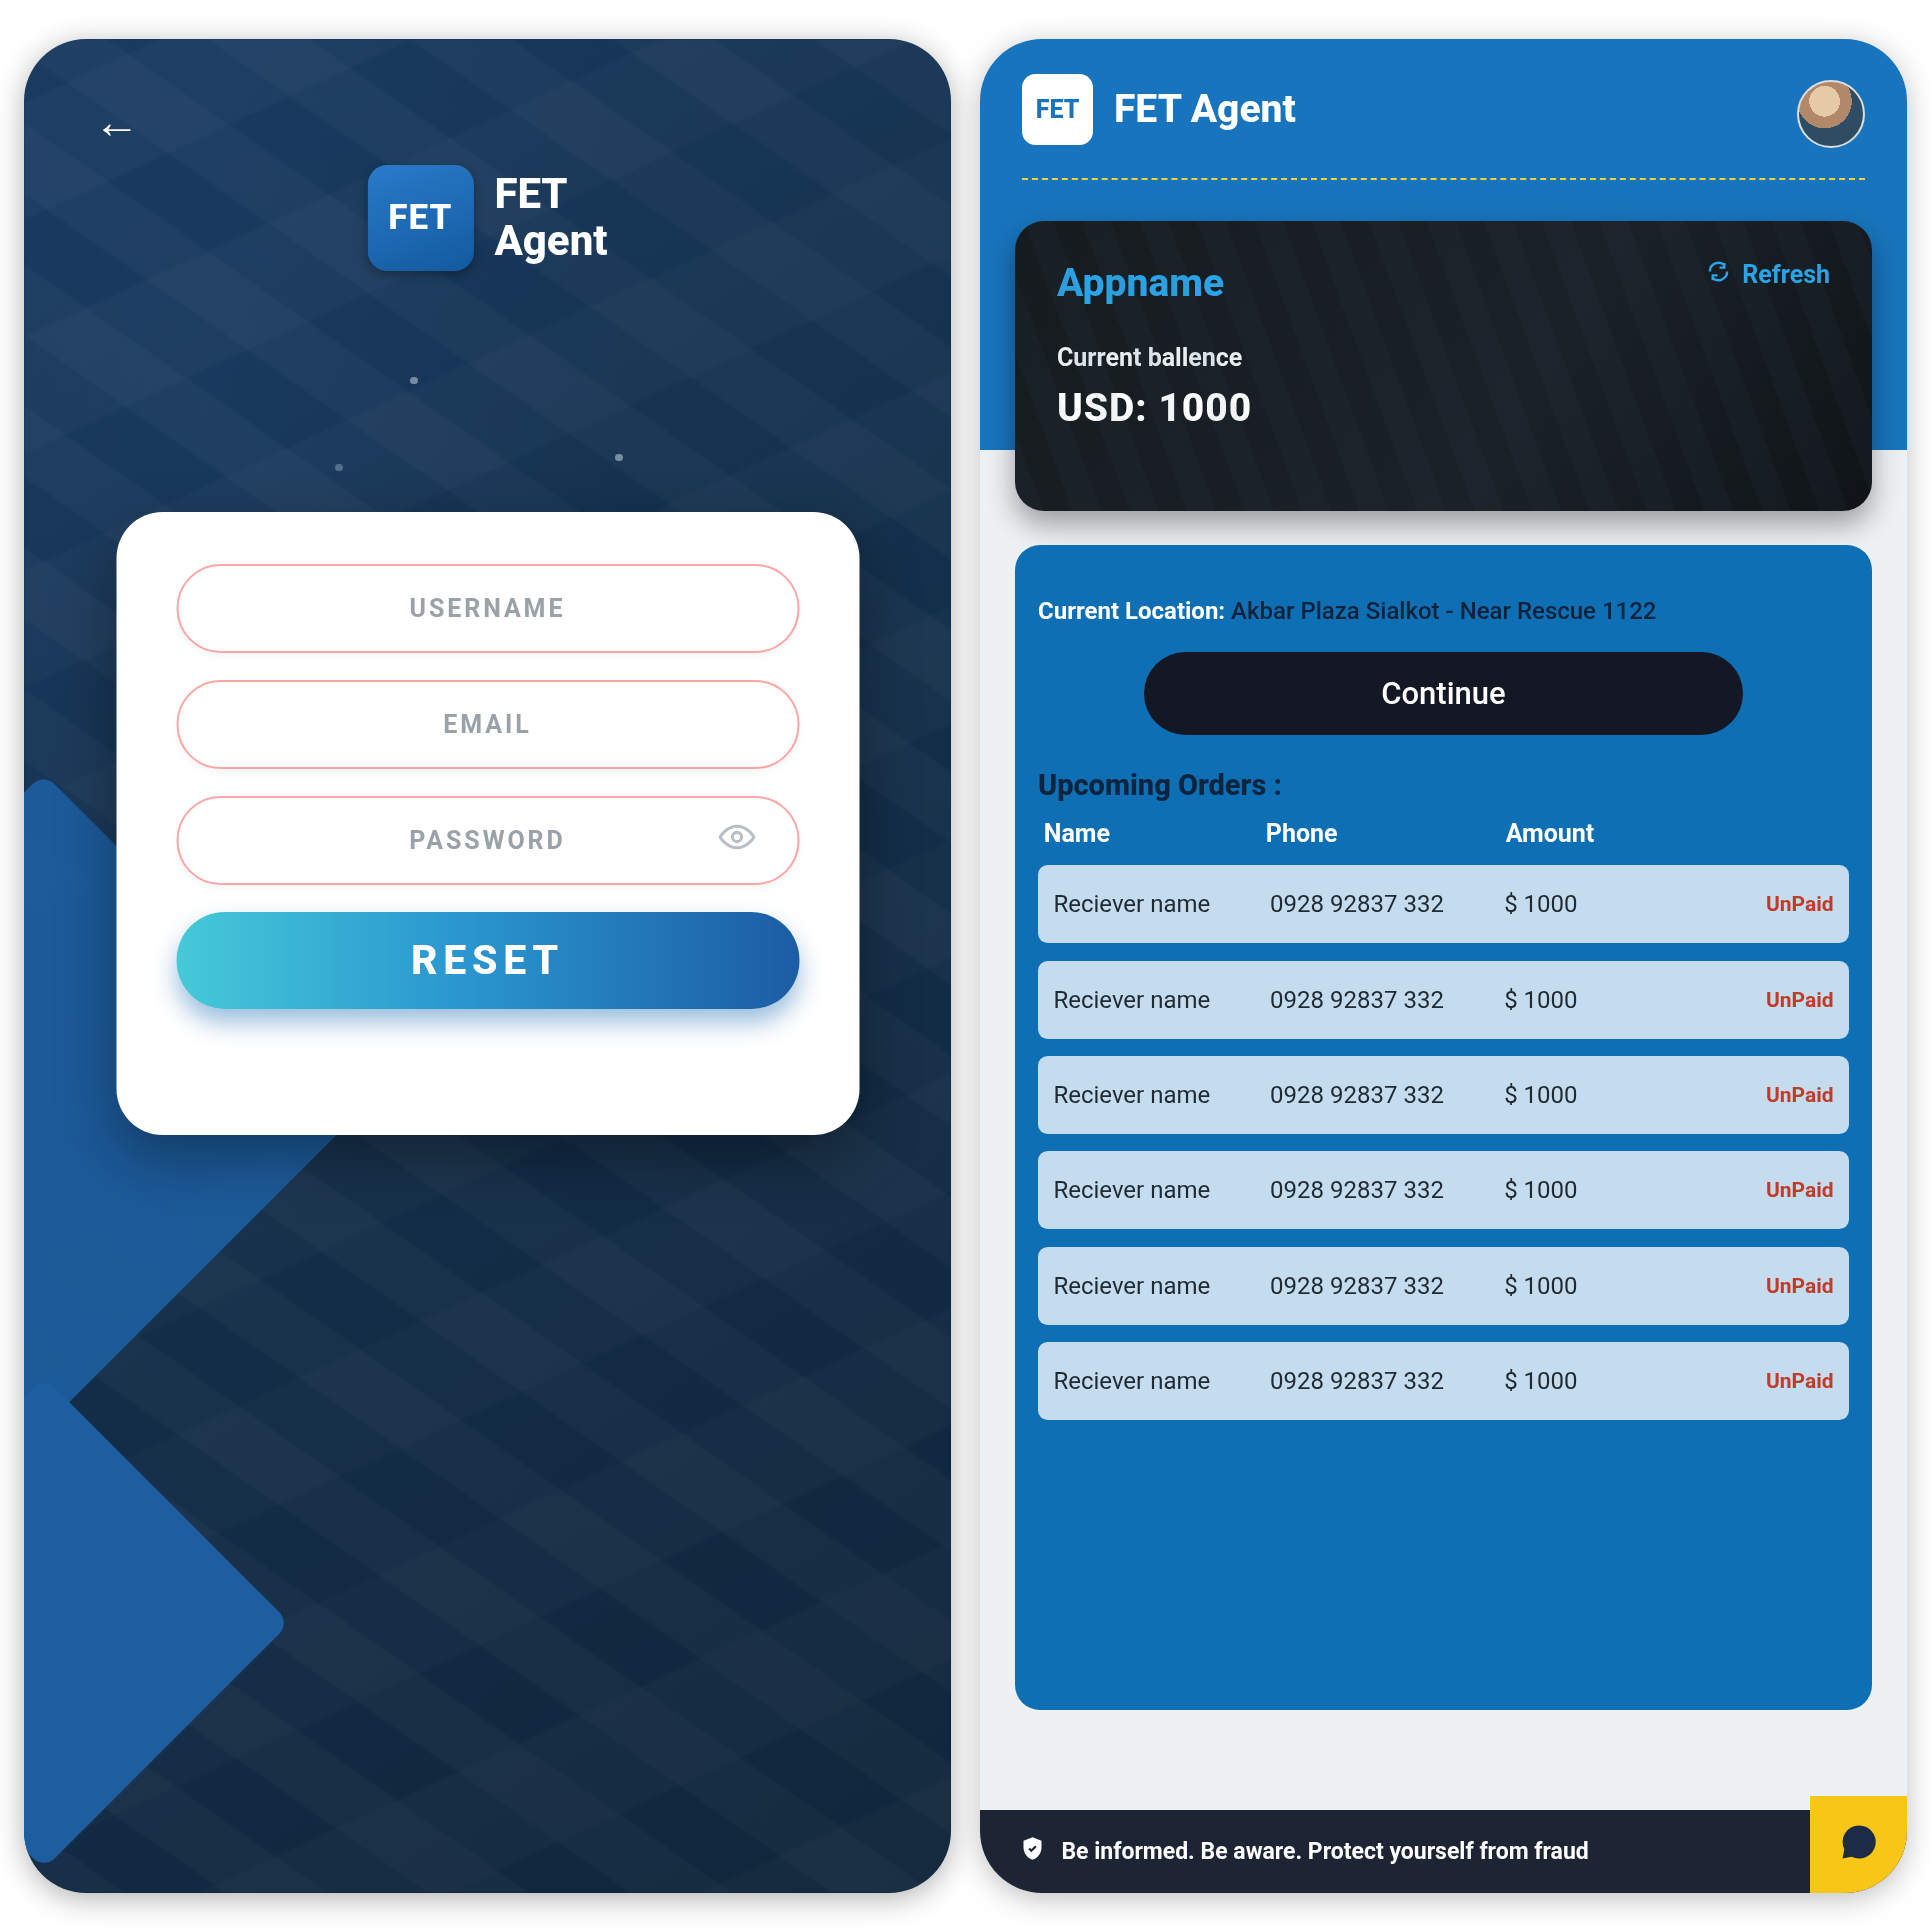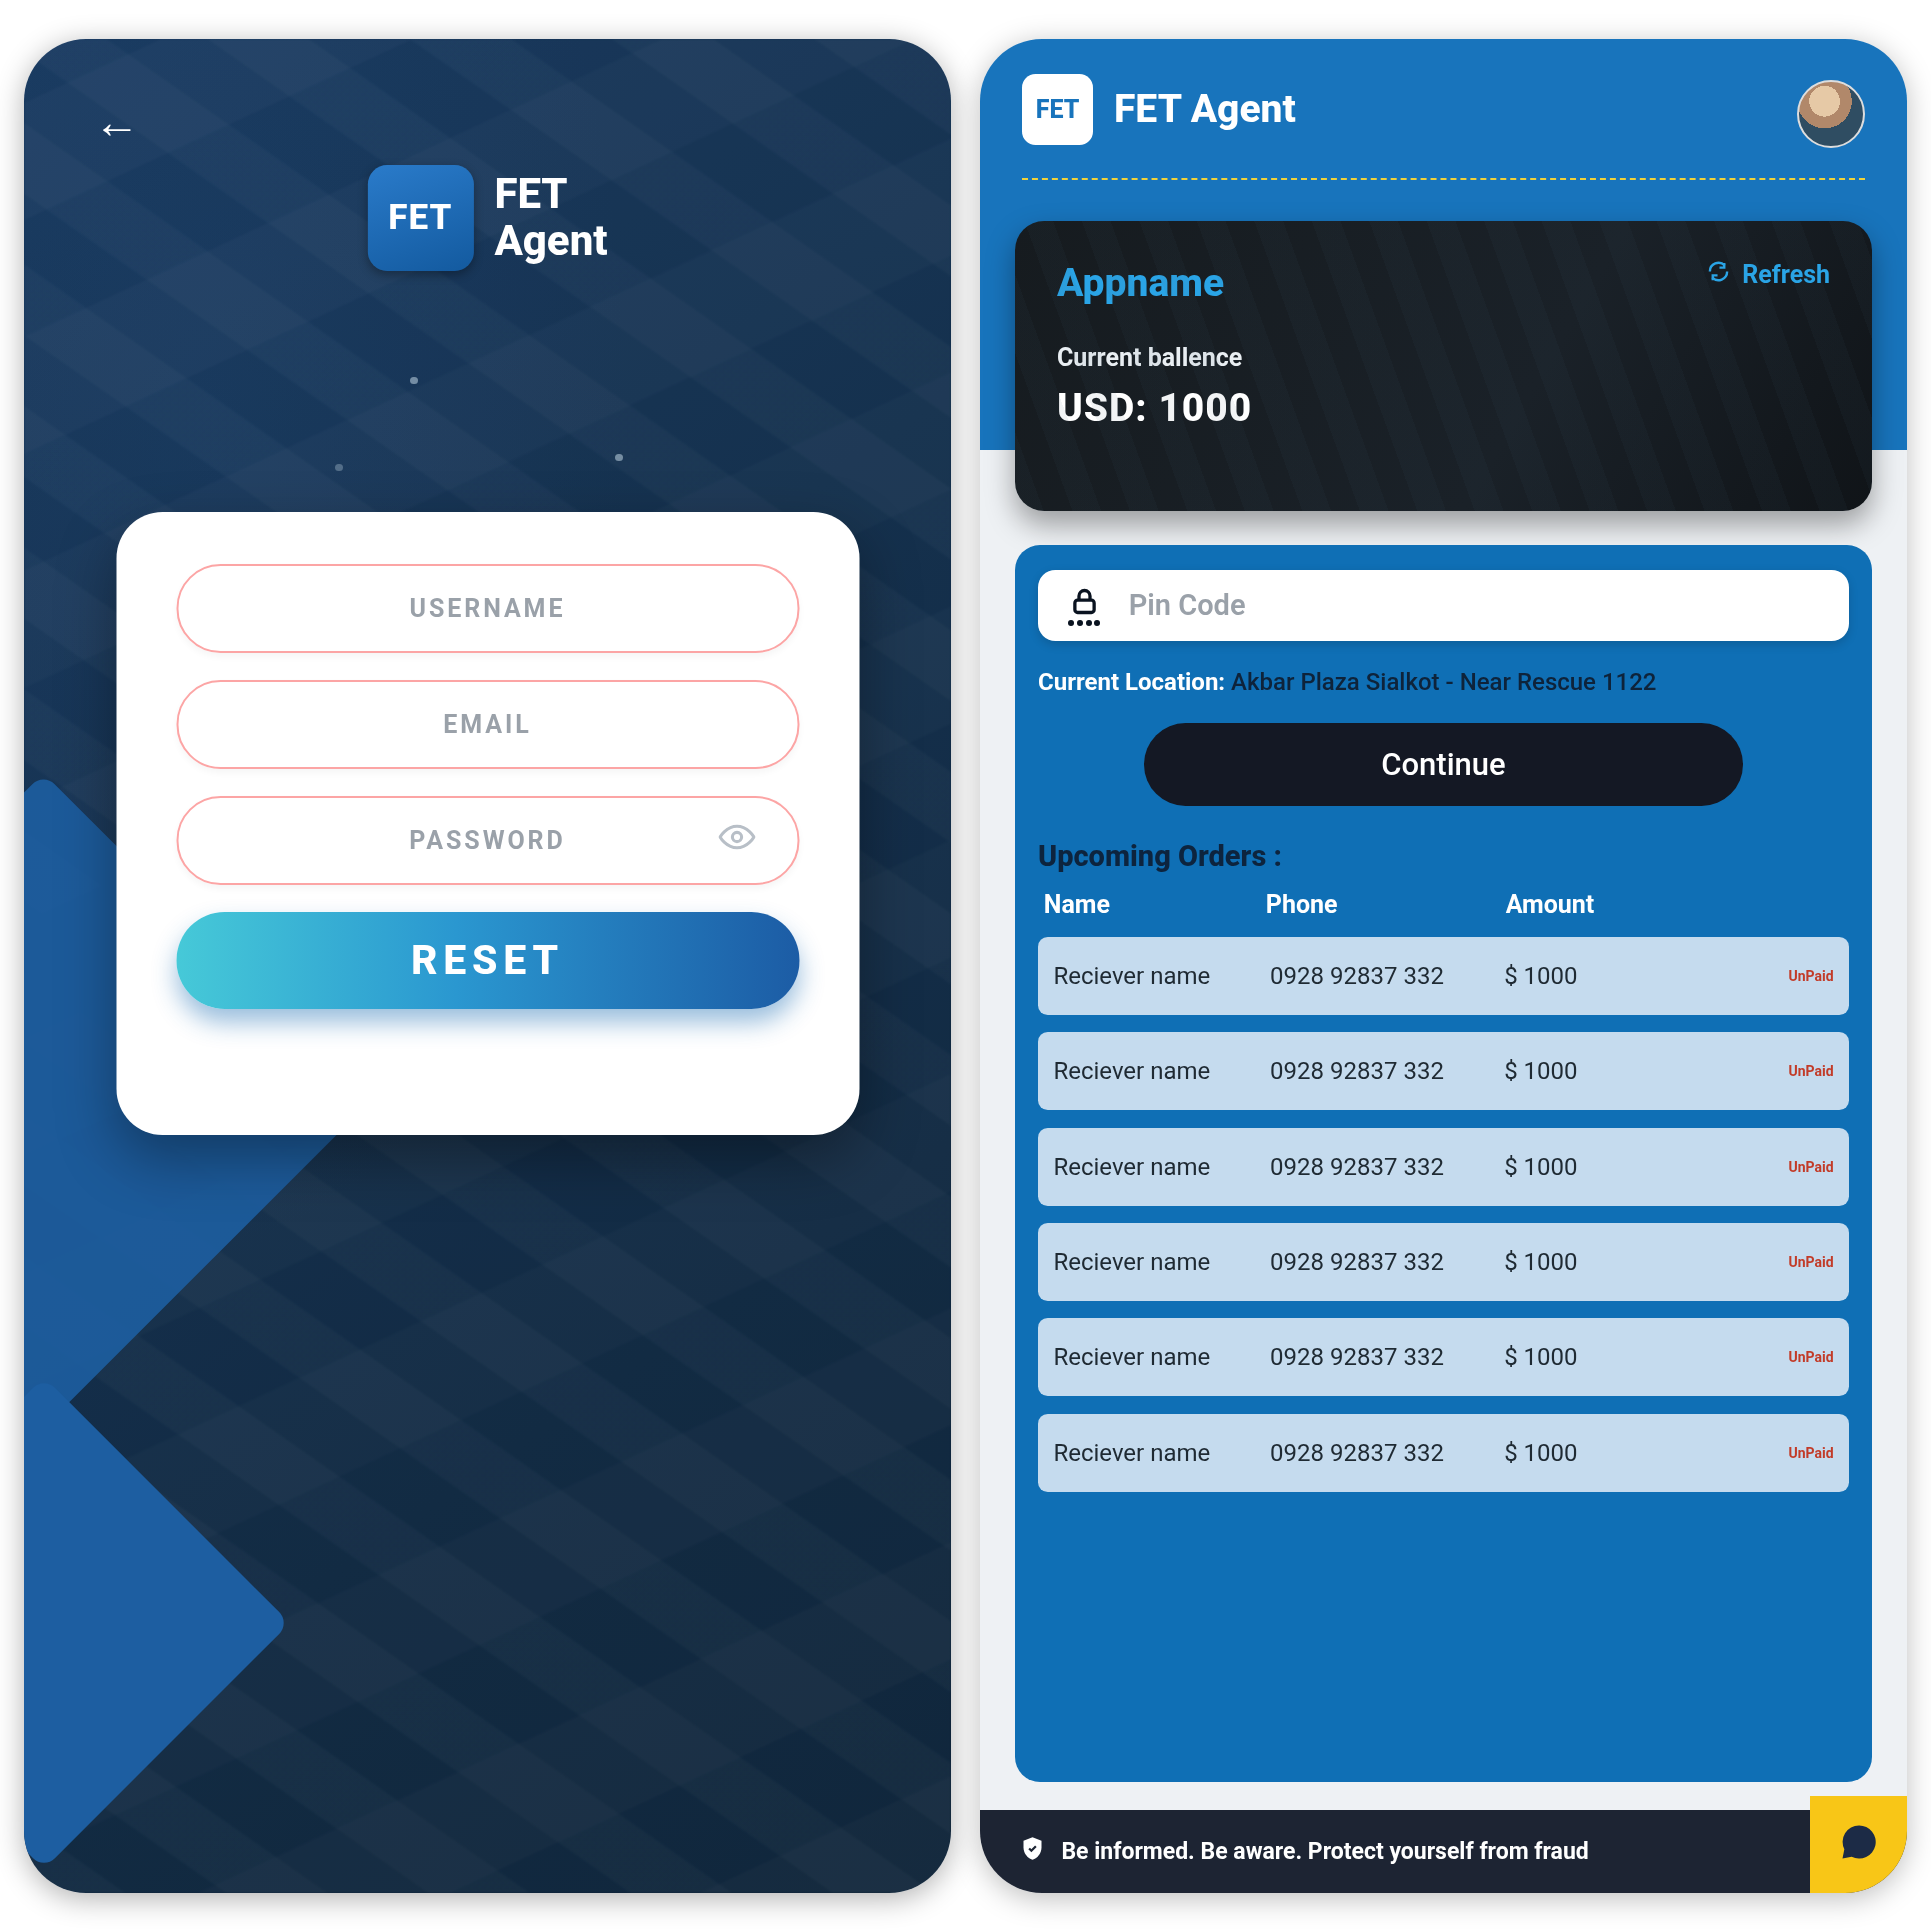--- a/index.html
+++ b/index.html
@@ -161,21 +161,21 @@
     display:grid; grid-template-columns:1.25fr 1.35fr 1fr .9fr;
     margin-top:17.4px; color:#fff; font-weight:700; font-size:25px; padding:0 5.8px;
   }
 
   .order-row {
     display:grid; grid-template-columns:1.25fr 1.35fr 1fr .9fr;
     align-items:center;
     background:#c5dbee; border-radius:9.7px; margin-top:17.4px;
     padding:25px 15.4px; color:#1f2a33; font-size:24px;
   }
-  .order-row .unpaid { color:#c23b28; font-weight:700; text-align:right; font-size:14px;}
+  .order-row .unpaid { color:#c23b28; font-weight:700; text-align:right; font-size:21px;}
 
   .fraud-bar {
     position:absolute; left:0; right:0; bottom:0; height:83px;
     background:#1d2433; color:#fff; display:flex; align-items:center;
     padding-left:39px; font-weight:700; font-size:23px;
   }
   .fraud-bar svg{ width:27px; height:27px; fill:#fff; margin-right:15.4px;}
   .chat-fab {
     position:absolute; right:0; bottom:0; width:97px; height:97px;
     background:#f8c617; display:flex; align-items:center; justify-content:center;
@@ -250,35 +250,20 @@
             <path d="M18 3v5h-5M6 21v-5h5"></path>
           </svg>
       </span>
       <span>Refresh</span>
     </div>
     <div class="bc-sub">Current ballence</div>
     <div class="bc-amount">USD:  1000</div>
   </div>
 
   <div class="panel">
-    <div class="pin-wrap">
-      <div class="lock-badge">
-        <svg viewBox="0 0 24 24">
-            <rect x="5" y="11" width="14" height="9" rx="2"></rect>
-            <path d="M8 11V8a4 4 0 0 1 8 0v3"></path>
-          </svg>
-        <div class="lock-dots">
-            <span></span>
-            <span></span>
-            <span></span>
-            <span></span>
-          </div>
-      </div>
-      <div class="pin-input">Pin Code</div>
-    </div>
 
     <div class="loc-line">
       <span>Current Location:</span>
       <span class="addr">Akbar Plaza Sialkot - Near Rescue 1122</span>
     </div>
 
     <div class="continue-btn">
       <span>Continue</span>
     </div>
 

